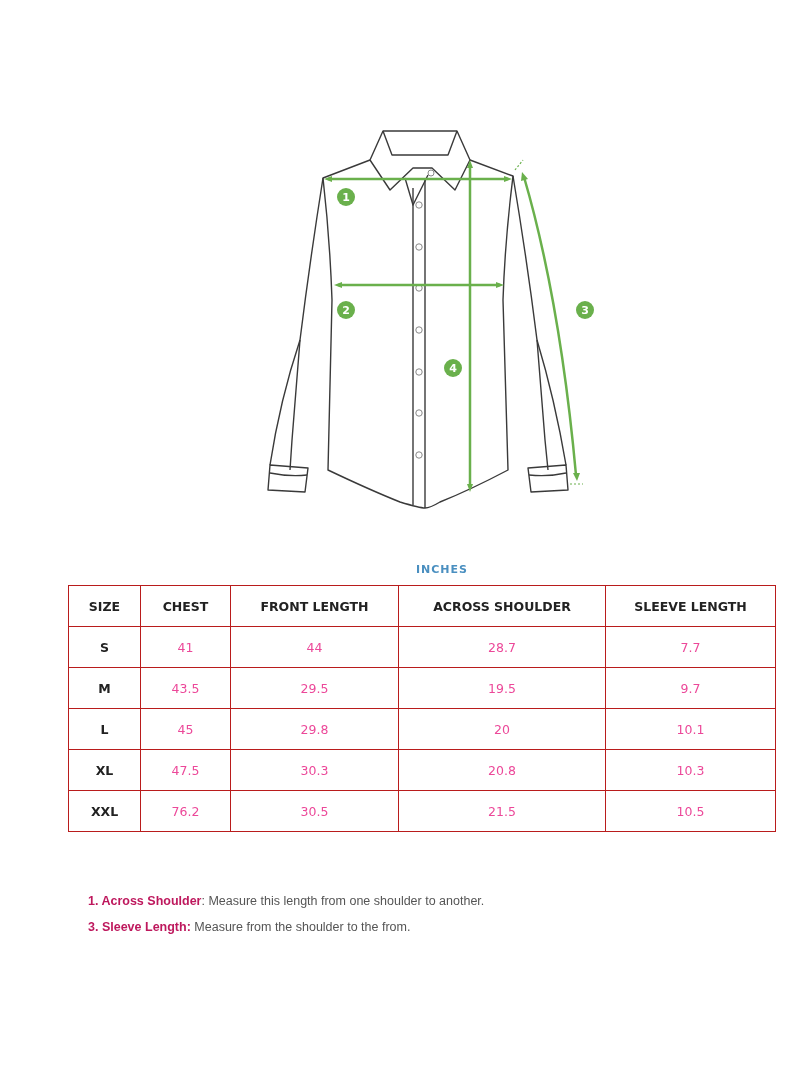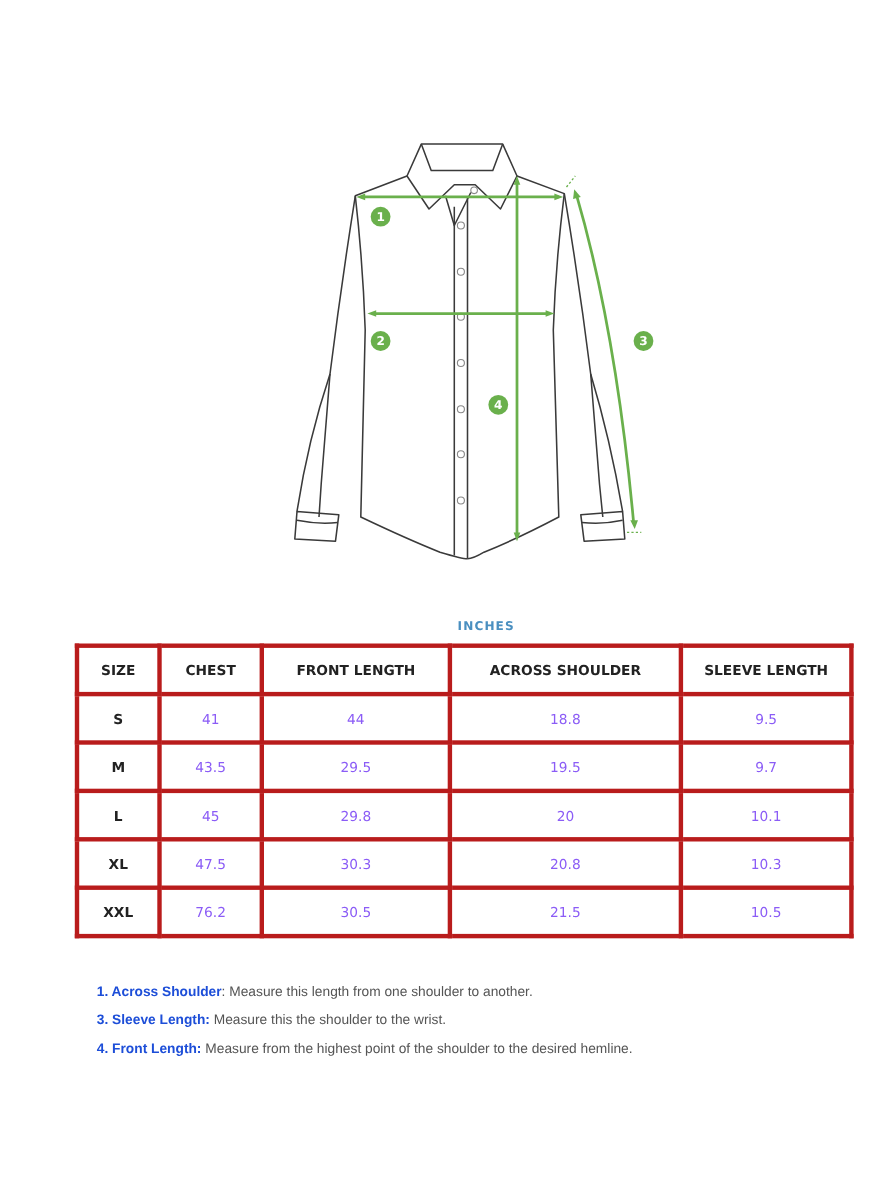--- a/index.html
+++ b/index.html
@@ -1,27 +1,27 @@
 <!DOCTYPE html>
 <html><head>
   <meta charset="utf-8">
   <style>
     html, body { margin: 0; padding: 0; background: #ffffff; }
     body { width: 800px; height: 1091px; position: relative; overflow: hidden; font-family: "DejaVu Sans", sans-serif; color: #222; }
     .figure { position: absolute; left: 0; top: 0; width: 800px; height: 540px; }
     .figure svg { position: absolute; left: 0; top: 0; }
     .unit-label { position: absolute; top: 563px; left: 0; width: 884px; text-align: center; font-size: 11px; letter-spacing: 1px; color: #4a8fc0; font-weight: bold; }
     table.size-table { position: absolute; left: 68px; top: 585px; width: 708px; border-collapse: collapse; font-size: 12.5px; }
-    table.size-table th, table.size-table td { border: 4px solid #b91c1c; text-align: center; height: 40px; padding: 0; }
+    table.size-table th, table.size-table td { border: 1px solid #b91c1c; text-align: center; height: 40px; padding: 0; }
     table.size-table th { font-weight: bold; color: #222; font-size: 12.5px; }
-    table.size-table td { color: #8b5cf6; }
+    table.size-table td { color: #ec4899; }
     table.size-table td.size-cell { font-weight: bold; color: #222; }
     .notes { position: absolute; left: 88px; top: 892px; font-family: "Liberation Sans", sans-serif; font-size: 12.5px; color: #555; }
     .note { height: 26px; line-height: 18px; }
-    .note b { color: #1d4ed8; margin-top: 44px; }
+    .note b { color: #be185d; margin-top: 44px; }
   </style>
 </head>
 <body>
 
 <div class="figure">
   <svg width="800" height="540" viewBox="0 0 800 540">
     <g fill="none" stroke="#3a3a3a" stroke-width="1.4" stroke-linejoin="round">
 
       <path d="M383 131 L457 131 L470 160 L455 190 L432 168 L413 168 L390 190 L370 160 Z" fill="#fff"></path>
       <path d="M383 131 L392 155 L448 155 L457 131"></path>
@@ -101,22 +101,22 @@
       <th style="width:167px">FRONT LENGTH</th>
       <th style="width:206px">ACROSS SHOULDER</th>
       <th>SLEEVE LENGTH</th>
     </tr>
   </thead>
   <tbody>
     <tr>
       <td class="size-cell">S</td>
       <td>41</td>
       <td>44</td>
-      <td>18.8</td>
-      <td>9.5</td>
+      <td>28.7</td>
+      <td>7.7</td>
     </tr>
     <tr>
       <td class="size-cell">M</td>
       <td>43.5</td>
       <td>29.5</td>
       <td>19.5</td>
       <td>9.7</td>
     </tr>
     <tr>
       <td class="size-cell">L</td>
@@ -137,15 +137,14 @@
       <td>76.2</td>
       <td>30.5</td>
       <td>21.5</td>
       <td>10.5</td>
     </tr>
   </tbody>
 </table>
 
 <div class="notes">
   <div class="note"><b><span>1. </span><span>Across Shoulder</span></b><span>: </span><span>Measure this length from one shoulder to another.</span></div>
-  <div class="note"><b><span>3. </span><span>Sleeve Length:</span></b><span> </span><span>Measure this the shoulder to the wrist.</span></div>
-  <div class="note"><b><span>4. </span><span>Front Length:</span></b><span> </span><span>Measure from the highest point of the shoulder to the desired hemline.</span></div>
+  <div class="note"><b><span>3. </span><span>Sleeve Length:</span></b><span> </span><span>Measure from the shoulder to the from.</span></div>
 </div>
 
 </body></html>

